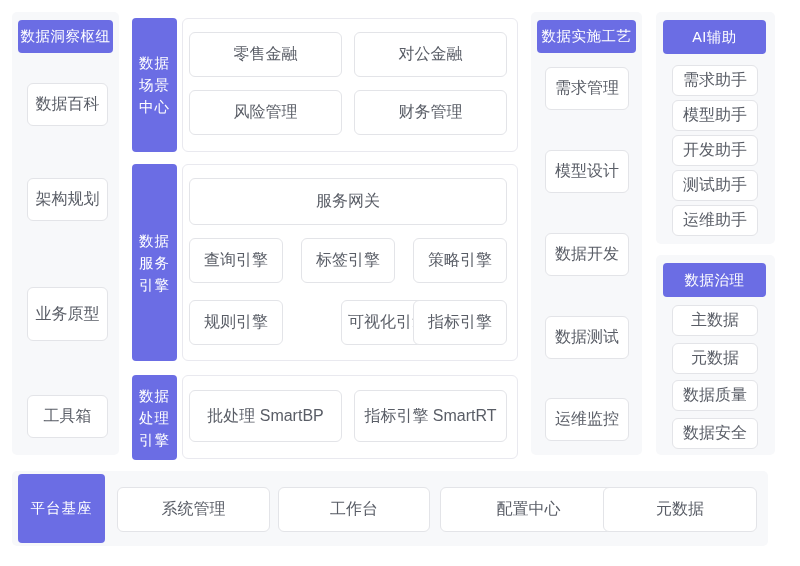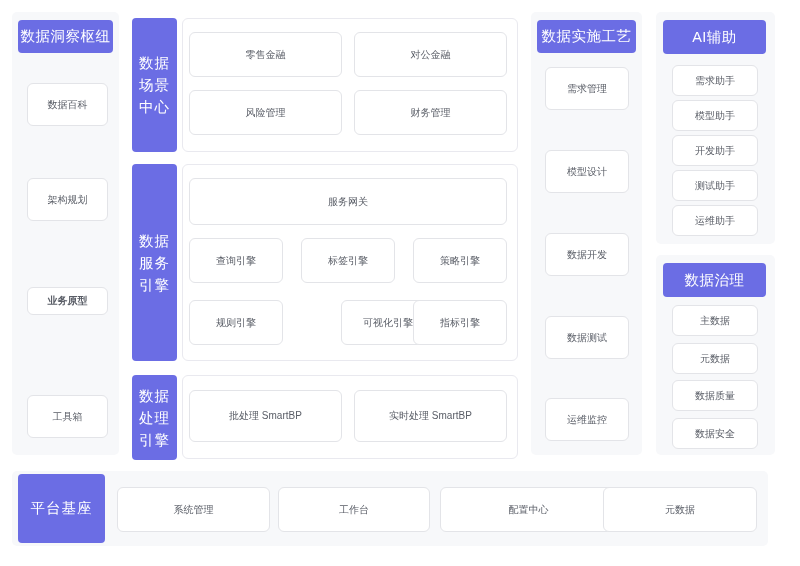--- a/index.html
+++ b/index.html
@@ -16,38 +16,38 @@
     font-size:14.5px;letter-spacing:0.5px;
   }
   .vbar{
     background:var(--accent,#6b6de4);color:#fff;border-radius:4px;
     display:flex;flex-direction:column;align-items:center;justify-content:center;
     font-size:14.5px;line-height:22px;letter-spacing:1px;
   }
   .card{
     background:#fff;border:1px solid var(--card-border,#e3e4e8);border-radius:6px;
     display:flex;align-items:center;justify-content:center;
-    font-size:10px;color:var(--text,#595d66);cursor:pointer;
+    font-size:16px;color:var(--text,#595d66);cursor:pointer;
   }
   .container{
     background:#fff;border:1px solid var(--container-border,#e9e9ef);border-radius:6px;
   }
   .plate{
     background:var(--accent,#6b6de4);color:#fff;border-radius:4px;
     display:flex;align-items:center;justify-content:center;font-size:14.5px;letter-spacing:1px;
   }
 </style>
 </head>
 <body>
 
 <div class="abs panel" style="left:12px;top:12px;width:107px;height:443px;"></div>
 <div class="abs hdr" style="left:18px;top:20px;width:95px;height:33px;">数据洞察枢纽</div>
 <div class="abs card" style="left:27px;top:67px;width:81px;height:43px;margin-top:16px;">数据百科</div>
 <div class="abs card" style="left:27px;top:178px;width:81px;height:43px;">架构规划</div>
-<div class="abs card" style="left:27px;top:287px;width:81px;height:28px;font-weight:bold;">业务原型</div>
+<div class="abs card" style="left:27px;top:287px;width:81px;height:54px;">业务原型</div>
 <div class="abs card" style="left:27px;top:395px;width:81px;height:43px;">工具箱</div>
 
 <div class="abs vbar" style="left:132px;top:18px;width:45px;height:134px;">
   <span>数据</span>
   <span>场景</span>
   <span>中心</span>
 </div>
 <div class="abs vbar" style="left:132px;top:164px;width:45px;height:197px;">
   <span>数据</span>
   <span>服务</span>
@@ -69,21 +69,21 @@
 <div class="abs card" style="left:189px;top:178px;width:318px;height:47px;">服务网关</div>
 <div class="abs card" style="left:189px;top:238px;width:94px;height:45px;">查询引擎</div>
 <div class="abs card" style="left:301px;top:238px;width:94px;height:45px;">标签引擎</div>
 <div class="abs card" style="left:413px;top:238px;width:94px;height:45px;">策略引擎</div>
 <div class="abs card" style="left:189px;top:300px;width:94px;height:45px;">规则引擎</div>
 <div class="abs card" style="left:301px;top:300px;width:94px;height:45px;margin-left:40px;">可视化引擎</div>
 <div class="abs card" style="left:413px;top:300px;width:94px;height:45px;">指标引擎</div>
 
 <div class="abs container" style="left:182px;top:375px;width:336px;height:84px;"></div>
 <div class="abs card" style="left:189px;top:390px;width:153px;height:52px;">批处理 SmartBP</div>
-<div class="abs card" style="left:354px;top:390px;width:153px;height:52px;">实时处理  SmartBP</div>
+<div class="abs card" style="left:354px;top:390px;width:153px;height:52px;">指标引擎  SmartRT</div>
 
 <div class="abs panel" style="left:531px;top:12px;width:111px;height:443px;"></div>
 <div class="abs hdr" style="left:537px;top:20px;width:99px;height:33px;">数据实施工艺</div>
 <div class="abs card" style="left:545px;top:67px;width:84px;height:43px;">需求管理</div>
 <div class="abs card" style="left:545px;top:150px;width:84px;height:43px;">模型设计</div>
 <div class="abs card" style="left:545px;top:233px;width:84px;height:43px;">数据开发</div>
 <div class="abs card" style="left:545px;top:316px;width:84px;height:43px;">数据测试</div>
 <div class="abs card" style="left:545px;top:398px;width:84px;height:43px;">运维监控</div>
 
 <div class="abs panel" style="left:656px;top:12px;width:119px;height:232px;"></div>

